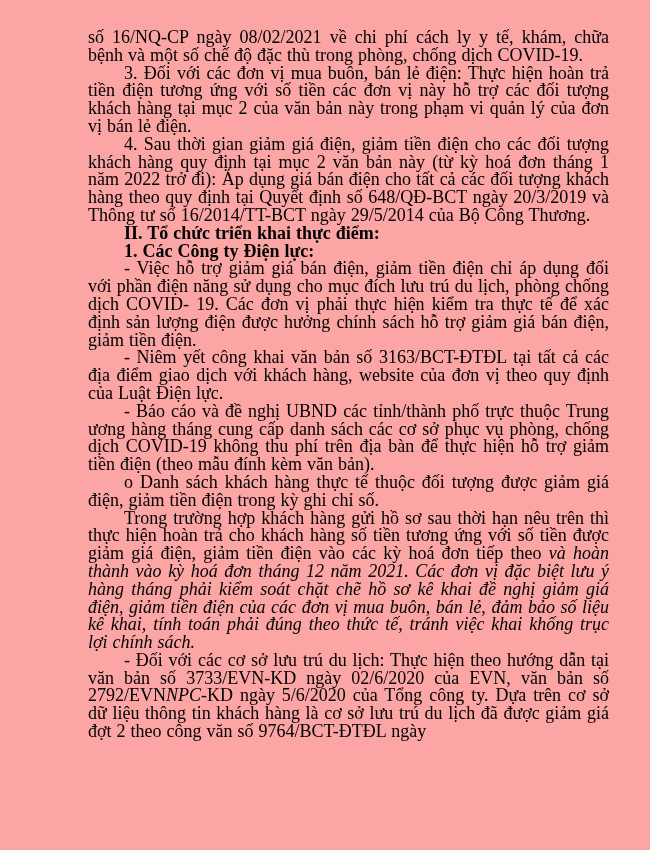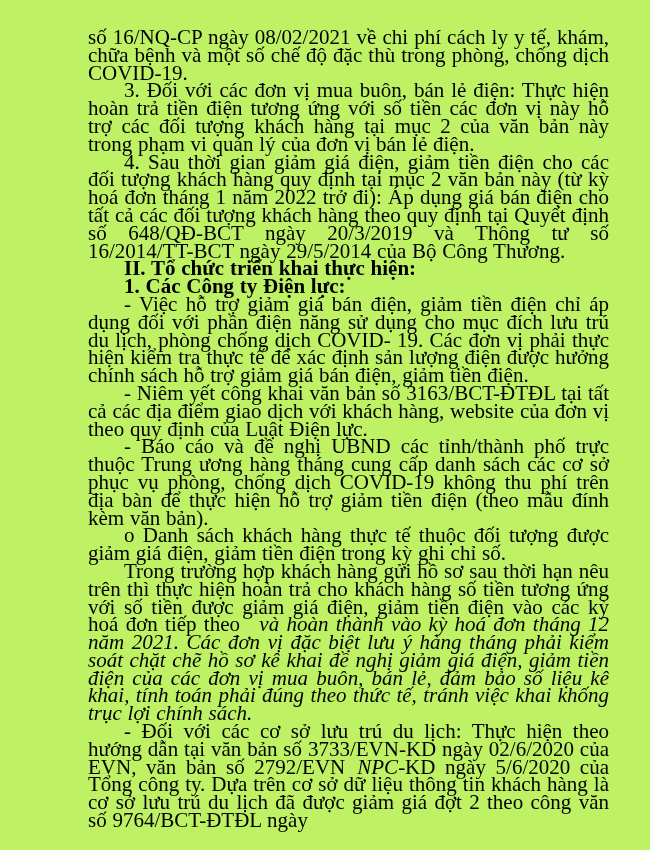--- a/index.html
+++ b/index.html
@@ -4,57 +4,56 @@
 <style>
   html, body {
     margin: 0;
     padding: 0;
     background: #ffffff;
   }
   .page {
     position: relative;
     width: 650px;
     height: 850px;
-    background: #bef264;
+    background: #fca5a5;
     box-sizing: border-box;
     padding: 29px 41px 0 88px;
     overflow: hidden;
     font-family: "Liberation Serif", "DejaVu Serif", serif;
-    font-size: 21px;
+    font-size: 18px;
     line-height: 17.8px;
     color: #000000;
     -webkit-font-smoothing: antialiased;
   }
   .para {
     margin: 0;
     padding: 0;
     text-align: justify;
     word-spacing: 0.5px;
   }
   .para.indent {
     text-indent: 36px;
     font-family: Liberation Serif, serif;
   }
   .seg-bold {
     font-weight: bold;
   }
   .seg-italic {
     font-style: italic;
-    margin-left: 12px;
   }
 </style>
 </head>
 <body>
 
 <div class="page">
   <div>
       <p class="para"><span>số 16/NQ-CP ngày 08/02/2021 về chi phí cách ly y tế, khám, chữa bệnh và một số chế độ đặc thù trong phòng, chống dịch COVID-19.</span></p>
       <p class="para indent"><span>3. Đối với các đơn vị mua buôn, bán lẻ điện: Thực hiện hoàn trả tiền điện tương ứng với số tiền các đơn vị này hỗ trợ các đối tượng khách hàng tại mục 2 của văn bản này trong phạm vi quản lý của đơn vị bán lẻ điện.</span></p>
       <p class="para indent"><span>4. Sau thời gian giảm giá điện, giảm tiền điện cho các đối tượng khách hàng quy định tại mục 2 văn bản này (từ kỳ hoá đơn tháng 1 năm 2022 trở đi): Áp dụng giá bán điện cho tất cả các đối tượng khách hàng theo quy định tại Quyết định số 648/QĐ-BCT ngày 20/3/2019 và Thông tư số 16/2014/TT-BCT ngày 29/5/2014 của Bộ Công Thương.</span></p>
-      <p class="para indent"><span class="seg-bold">II. Tổ chức triển khai thực hiện:</span></p>
+      <p class="para indent"><span class="seg-bold">II. Tổ chức triển khai thực điểm:</span></p>
       <p class="para indent"><span class="seg-bold">1. Các Công ty Điện lực:</span></p>
       <p class="para indent"><span>- Việc hỗ trợ giảm giá bán điện, giảm tiền điện chỉ áp dụng đối với phần điện năng sử dụng cho mục đích lưu trú du lịch, phòng chống dịch COVID- 19. Các đơn vị phải thực hiện kiểm tra thực tế để xác định sản lượng điện được hưởng chính sách hỗ trợ giảm giá bán điện, giảm tiền điện.</span></p>
       <p class="para indent"><span>- Niêm yết công khai văn bản số 3163/BCT-ĐTĐL tại tất cả các địa điểm giao dịch với khách hàng, website của đơn vị theo quy định của Luật Điện lực.</span></p>
       <p class="para indent"><span>- Báo cáo và đề nghị UBND các tỉnh/thành phố trực thuộc Trung ương hàng tháng cung cấp danh sách các cơ sở phục vụ phòng, chống dịch COVID-19 không thu phí trên địa bàn để thực hiện hỗ trợ giảm tiền điện (theo mẫu đính kèm văn bản).</span></p>
       <p class="para indent"><span>o Danh sách khách hàng thực tế thuộc đối tượng được giảm giá điện, giảm tiền điện trong kỳ ghi chỉ số.</span></p>
       <p class="para indent"><span>Trong trường hợp khách hàng gửi hồ sơ sau thời hạn nêu trên thì thực hiện hoàn trả cho khách hàng số tiền tương ứng với số tiền được giảm giá điện, giảm tiền điện vào các kỳ hoá đơn tiếp theo </span><span class="seg-italic">và hoàn thành vào kỳ hoá đơn tháng 12 năm 2021. Các đơn vị đặc biệt lưu ý hàng tháng phải kiểm soát chặt chẽ hồ sơ kê khai đề nghị giảm giá điện, giảm tiền điện của các đơn vị mua buôn, bán lẻ, đảm bảo số liệu kê khai, tính toán phải đúng theo thức tế, tránh việc khai khống trục lợi chính sách.</span></p>
       <p class="para indent"><span>- Đối với các cơ sở lưu trú du lịch: Thực hiện theo hướng dẫn tại văn bản số 3733/EVN-KD ngày 02/6/2020 của EVN, văn bản số 2792/EVN</span><span class="seg-italic">NPC</span><span>-KD ngày 5/6/2020 của Tổng công ty. Dựa trên cơ sở dữ liệu thông tin khách hàng là cơ sở lưu trú du lịch đã được giảm giá đợt 2 theo công văn số 9764/BCT-ĐTĐL ngày</span></p>
     </div>
 </div>
 

